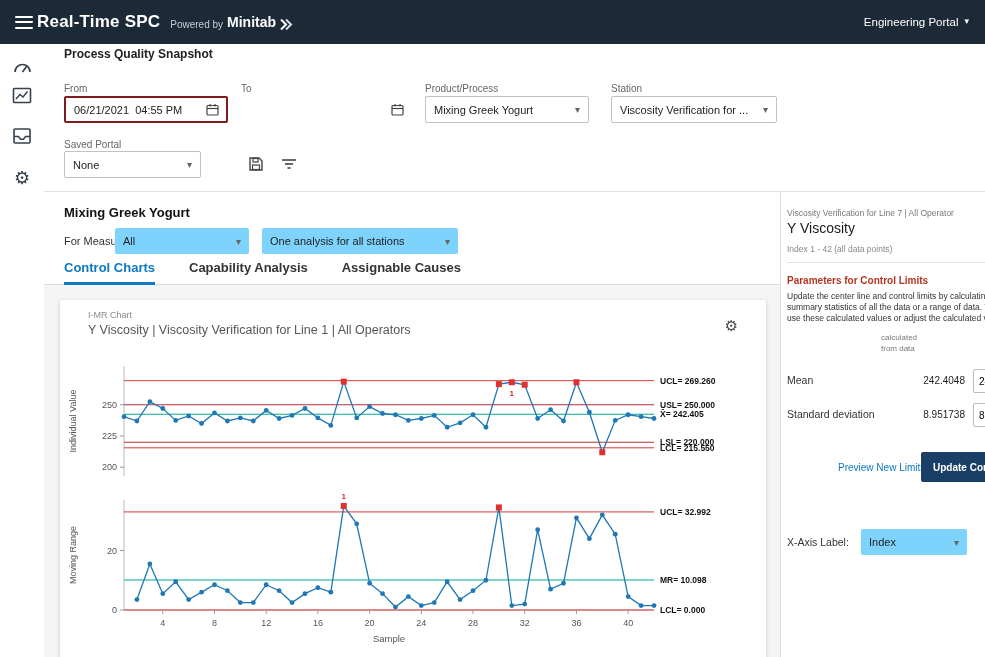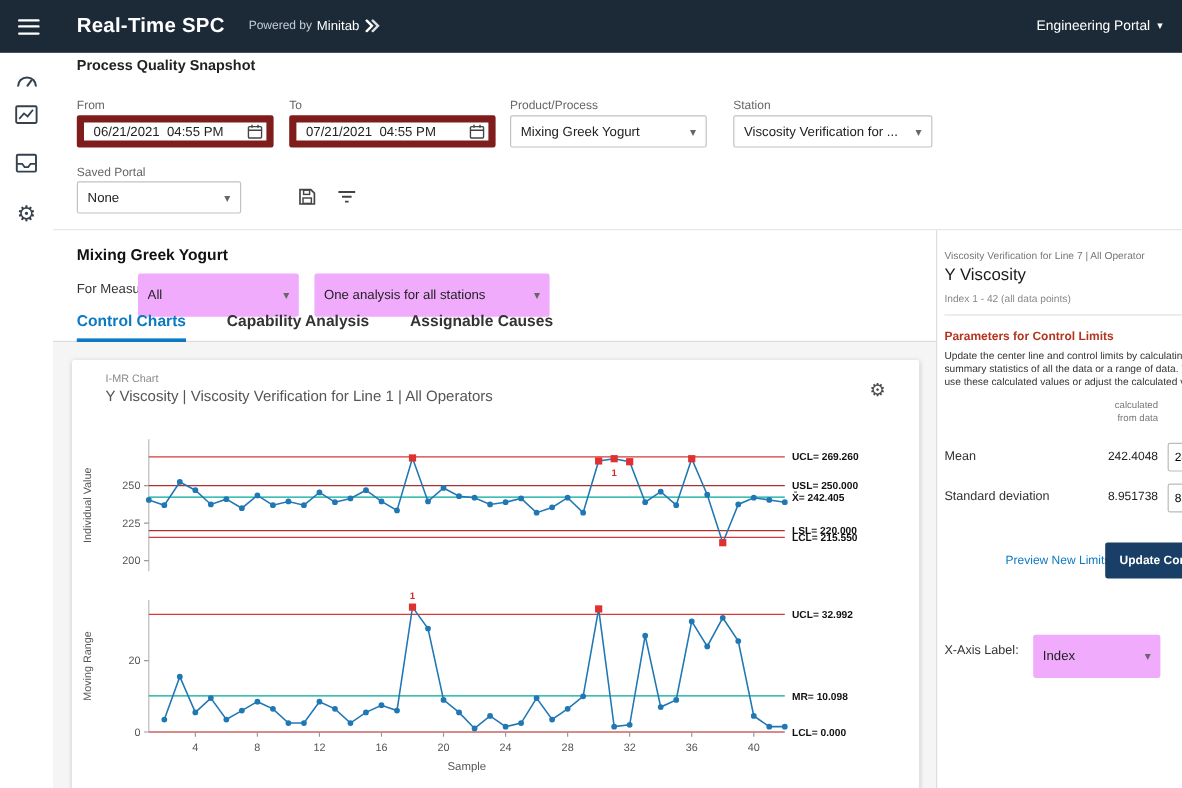--- a/index.html
+++ b/index.html
@@ -5,41 +5,41 @@
   *{margin:0;padding:0;box-sizing:border-box}
   html,body{background:#e9e9e9}
   body{font-family:"Liberation Sans",sans-serif}
   .app{position:relative;width:985px;height:657px;background:#fff;overflow:hidden}
   svg text{font-family:"Liberation Sans",sans-serif}
 
   
   .topbar{position:absolute;top:0;left:0;width:100%;height:44px;background:#1c2a38;display:flex;align-items:center;color:#fff;z-index:5}
   .burger{width:18px;height:13px;margin-left:15px;display:flex;flex-direction:column;justify-content:space-between;cursor:pointer}
   .burger span{display:block;height:2px;background:#fff;border-radius:1px}
-  .app-title{margin-left:31px;font-size:17px;font-weight:700;letter-spacing:.2px}
-  .powered{margin-left:20px;font-size:10px;color:#c6cdd4;display:flex;align-items:flex-start;gap:4px}
-  .powered .brand{font-size:11px;font-weight:400;color:#fff}
+  .app-title{margin-left:4px;font-size:17px;font-weight:700;letter-spacing:.2px}
+  .powered{margin-left:10px;font-size:10px;color:#c6cdd4;display:flex;align-items:flex-end;gap:4px}
+  .powered .brand{font-size:14px;font-weight:700;color:#fff}
   .portal{margin-left:auto;margin-right:16px;font-size:11.5px;display:flex;align-items:flex-start;gap:6px;cursor:pointer}
   .portal .chev{font-size:9px}
 
   
   .sidenav{position:absolute;top:44px;left:0;width:44px;bottom:0;background:#fff;z-index:4}
   .nav-ic{position:absolute;left:8px;width:28px;height:28px;display:flex;align-items:center;justify-content:center;cursor:pointer;color:#35424e}
   .gear-glyph{font-size:18px;color:#35424e;line-height:1}
 
   
   .filterbar{position:absolute;left:44px;top:44px;right:0;height:147px;background:#fff}
   .fb-title{position:absolute;left:20px;top:3px;font-size:12px;font-weight:700;color:#222}
   .f-label{position:absolute;font-size:10px;color:#666}
-  .f-input{position:absolute;height:27px;border:6px solid #7f1d1d;border-radius:2px;font-size:11px;color:#222;padding:0 26px 0 8px;font-family:inherit;background:#fff;outline:none}
+  .f-input{position:absolute;height:27px;border:2px solid #7f1d1d;border-radius:2px;font-size:11px;color:#222;padding:0 26px 0 8px;font-family:inherit;background:#fff;outline:none}
   .cal-ic{position:absolute;cursor:pointer;display:flex}
   .select{position:absolute;height:27px;border:1px solid #c2c2c2;border-radius:2px;background:#fff;display:flex;align-items:center;padding:0 8px;font-size:11px;color:#222;cursor:pointer}
   .select .sel-text{flex:1;white-space:nowrap;overflow:hidden;text-overflow:ellipsis}
   .select .chev{color:#666;font-size:10px;margin-left:6px}
-  .select.gray{border:none;background:#f0abfc;height:36px}
+  .select.gray{border:none;background:#7dd3fc;height:26px}
   .icon-btn{position:absolute;width:26px;height:26px;display:flex;align-items:center;justify-content:center;cursor:pointer}
   .h-div{position:absolute;left:44px;top:191px;right:0;height:1px;background:#e2e2e2}
 
   
   .content{position:absolute;left:44px;top:192px;width:736px;bottom:0;background:#fff}
   .sec-title{position:absolute;left:20px;top:13px;font-size:13px;font-weight:700;color:#111}
   .m-label{position:absolute;left:20px;top:43px;font-size:11px;color:#333}
   .tabs{position:absolute;left:0;right:0;top:64px;height:29px;border-bottom:1px solid #ddd;padding-left:20px;display:flex;gap:34px;align-items:flex-end}
   .tab{position:relative;font-size:13px;font-weight:700;color:#333;padding-bottom:9px;cursor:pointer;white-space:nowrap}
   .tab.active{color:#0b79c3}
@@ -53,21 +53,21 @@
   .chart1{position:absolute;left:2px;top:192px}
 
   
   .right-panel{position:absolute;left:780px;top:192px;width:205px;bottom:0;background:#fff;border-left:1px solid #ddd;overflow:hidden}
   .rp-sub{position:absolute;left:6px;top:16px;font-size:8.5px;color:#777;white-space:nowrap}
   .rp-title{position:absolute;left:6px;top:28px;font-size:14px;font-weight:400;color:#1a1a1a;white-space:nowrap}
   .rp-note{position:absolute;left:6px;top:52px;font-size:8.5px;color:#888;white-space:nowrap}
   .rp-div{position:absolute;left:6px;top:70px;width:320px;height:1px;background:#e2e2e2}
   .rp-params{position:absolute;left:6px;top:83px;font-size:10px;font-weight:700;color:#b5341f;white-space:nowrap}
   .rp-desc{position:absolute;left:6px;font-size:8.5px;color:#333;white-space:nowrap}
-  .rp-colhead{position:absolute;left:100px;top:140px;width:84px;text-align:right;font-size:8px;color:#777;line-height:11px}
+  .rp-colhead{position:absolute;left:100px;top:140px;width:84px;text-align:left;font-size:8px;color:#777;line-height:11px}
   .rp-row-label{position:absolute;left:6px;font-size:10.5px;color:#333;white-space:nowrap}
   .rp-val{position:absolute;left:100px;width:84px;text-align:right;font-size:10px;color:#222}
   .rp-input{position:absolute;left:192px;width:70px;height:24px;border:1px solid #bbb;border-radius:2px;font-size:10px;padding:0 5px;font-family:inherit;outline:none}
   .rp-link{position:absolute;left:57px;top:270px;font-size:10px;color:#0b79c3;cursor:pointer;white-space:nowrap}
   .rp-btn{position:absolute;left:140px;top:260px;height:30px;padding:0 12px;background:#1a3f66;color:#fff;font-size:10px;font-weight:700;border:none;border-radius:2px;white-space:nowrap;cursor:pointer;font-family:inherit}
   .rp-xlabel{position:absolute;left:6px;top:344px;font-size:10.5px;color:#333;white-space:nowrap}
   .rp-xdd{left:80px;top:337px;width:106px}
 </style>
 </head>
 <body>
@@ -127,21 +127,20 @@
     <span class="cal-ic" style="left:162px;top:59px">
       <svg width="13" height="13" viewBox="0 0 13 13">
           <rect x="1" y="2.5" width="11" height="9.5" rx="1" stroke="#444" stroke-width="1.2" fill="none"></rect>
           <line x1="1" y1="5.5" x2="12" y2="5.5" stroke="#444" stroke-width="1.2"></line>
           <line x1="4" y1="1" x2="4" y2="3.5" stroke="#444" stroke-width="1.2"></line>
           <line x1="9" y1="1" x2="9" y2="3.5" stroke="#444" stroke-width="1.2"></line>
         </svg>
     </span>
 
     <div class="f-label" style="left:197px;top:39px">To</div>
-    <input class="f-input" style="left: 197px; top: 52px; width: 172px;" value="07/21/2021  04:55 PM">
     <span class="cal-ic" style="left:347px;top:59px">
       <svg width="13" height="13" viewBox="0 0 13 13">
           <rect x="1" y="2.5" width="11" height="9.5" rx="1" stroke="#444" stroke-width="1.2" fill="none"></rect>
           <line x1="1" y1="5.5" x2="12" y2="5.5" stroke="#444" stroke-width="1.2"></line>
           <line x1="4" y1="1" x2="4" y2="3.5" stroke="#444" stroke-width="1.2"></line>
           <line x1="9" y1="1" x2="9" y2="3.5" stroke="#444" stroke-width="1.2"></line>
         </svg>
     </span>
 
     <div class="f-label" style="left:381px;top:39px">Product/Process</div>

